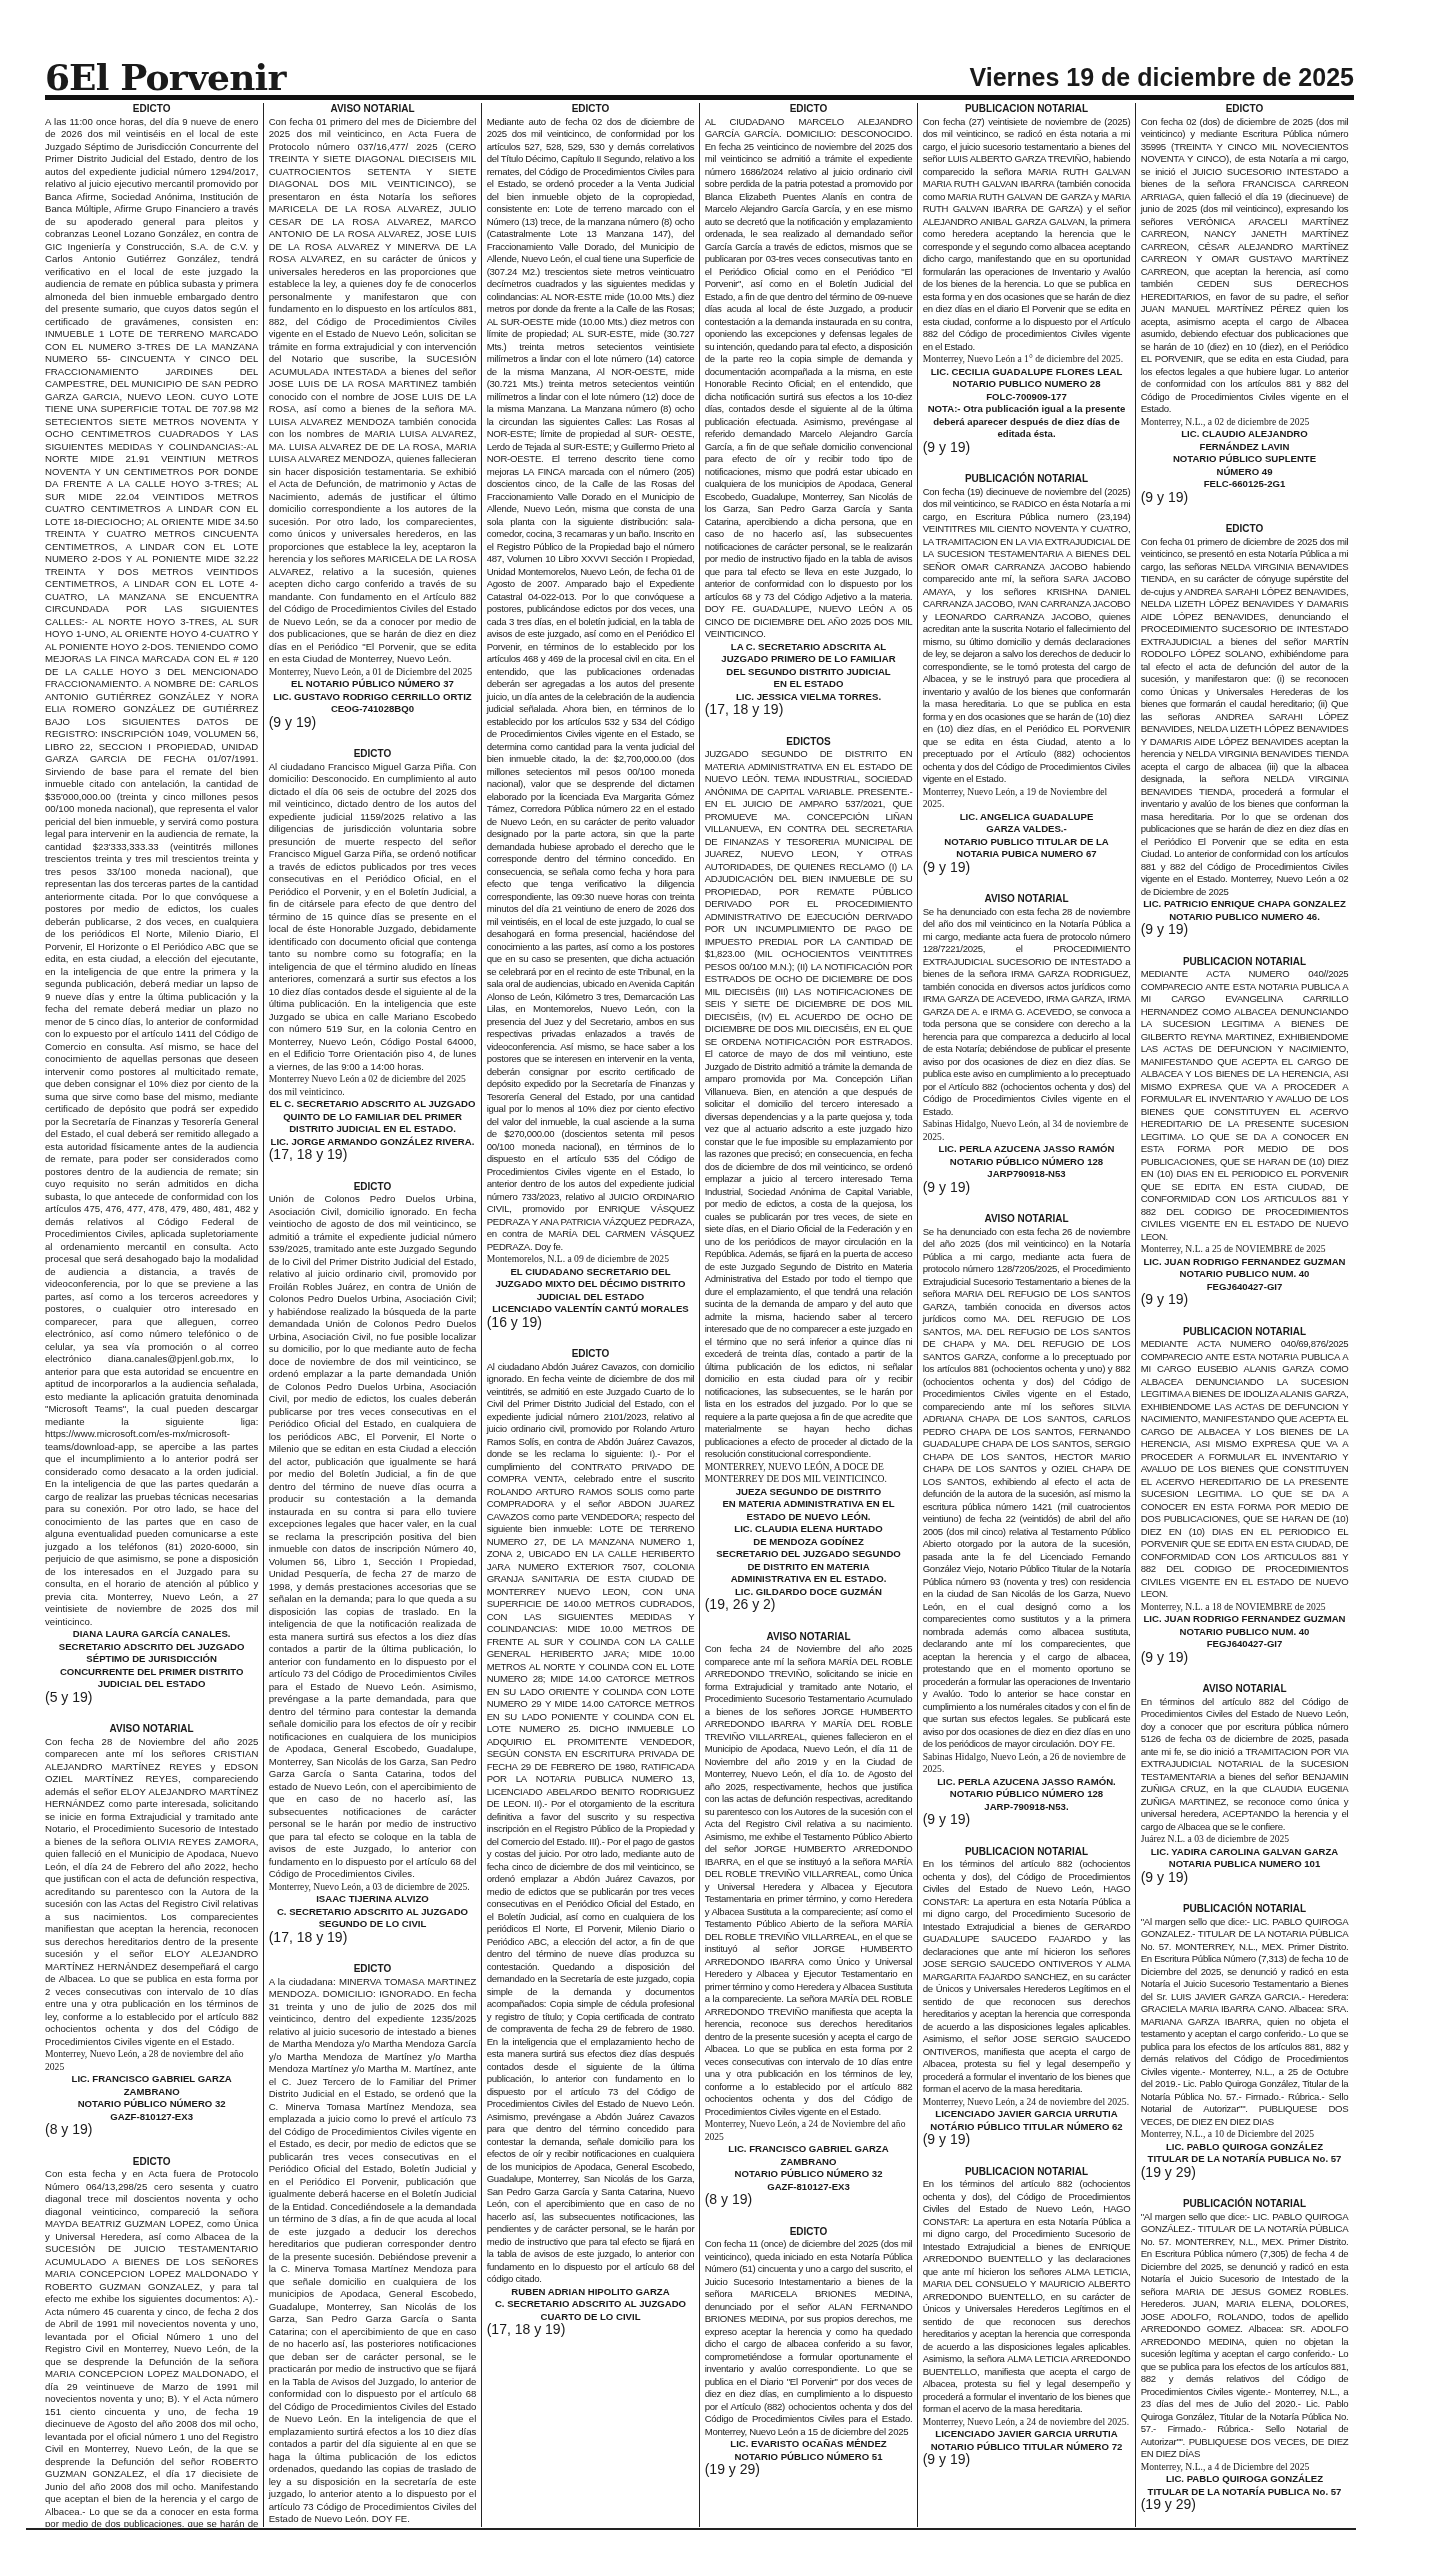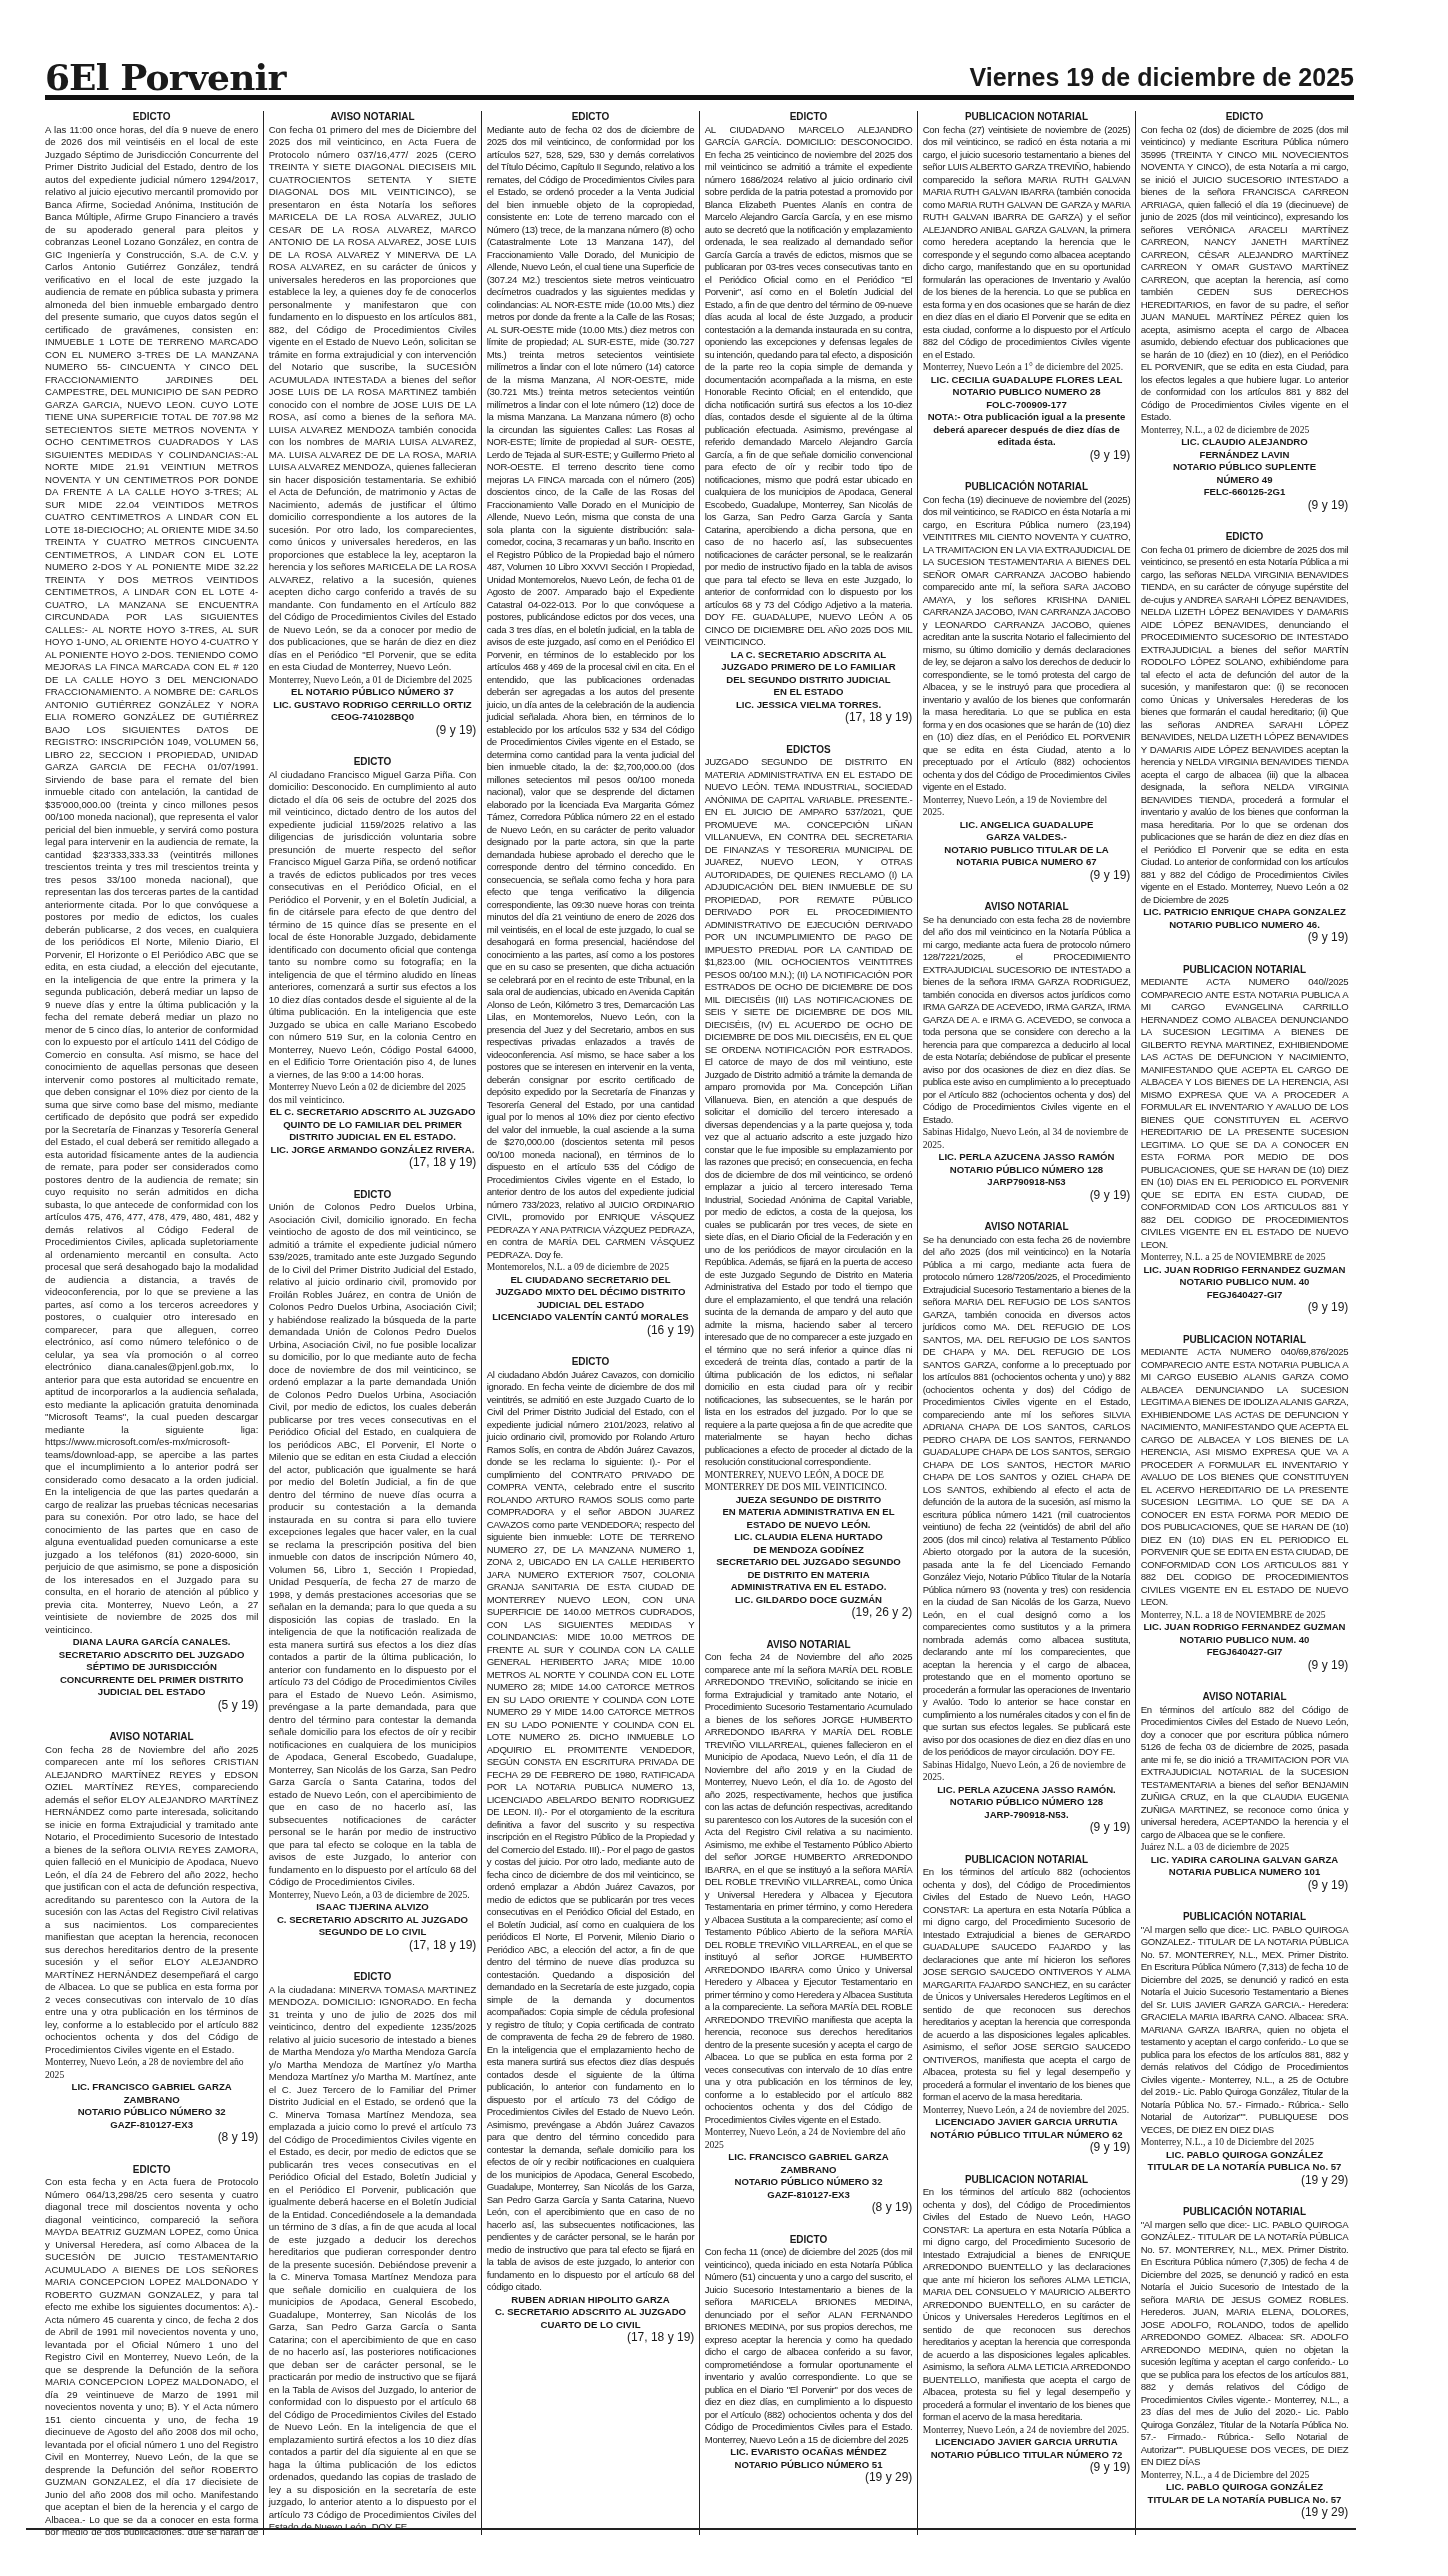--- a/index.html
+++ b/index.html
@@ -3,29 +3,29 @@
 <meta charset="utf-8">
 <style>
   html,body{margin:0;padding:0;background:#fff;}
   body{width:1449px;height:2576px;position:relative;overflow:hidden;color:#1a1a1a;font-family:"Liberation Sans","DejaVu Sans",sans-serif;}
   .masthead{position:absolute;left:45px;top:59px;width:1309px;height:37px;}
   .page-num{position:absolute;left:0;top:0;font-family:"DejaVu Serif","Liberation Serif",serif;font-weight:900;font-size:36px;line-height:37px;letter-spacing:-0.8px;}
   .paper-name{position:absolute;left:24px;top:0;font-family:"DejaVu Serif","Liberation Serif",serif;font-weight:900;font-size:36px;line-height:37px;letter-spacing:-0.8px;}
   .date{position:absolute;right:0;top:3.1px;font-family:"Liberation Sans",sans-serif;font-weight:bold;font-size:25px;line-height:31px;}
   .rule-top{position:absolute;left:45px;top:95px;width:1309px;height:4.7px;background:#111;}
   .rule-bottom{position:absolute;left:26px;top:2528px;width:1330px;height:2.3px;background:#222;}
-  .columns{position:absolute;left:45px;top:103px;width:1309px;height:2424px;display:flex;margin-top:8px;}
+  .columns{position:absolute;left:45px;top:103px;width:1309px;height:2424px;display:flex;}
   .col{width:218px;height:100%;box-sizing:border-box;padding:0 4.7px;overflow:hidden;border-left:1.6px solid #222;}
   .col:first-child{border-left:none;padding-left:0;}
   .notice{margin:0 0 20px 0;}
   .notice-title{text-align:center;font-weight:bold;font-size:10px;line-height:12.5px;margin:0;}
   .notice-body{font-size:9.6px;line-height:12.5px;text-align:justify;margin:0;font-family:"Liberation Sans",sans-serif;font-stretch:condensed;}
   .notice-place{font-size:9.6px;line-height:12.5px;margin:0;font-family:Liberation Serif, serif;}
   .sig{text-align:center;font-weight:bold;font-size:9.6px;line-height:12.5px;margin:0;}
-  .pubdates{text-align:right;font-size:12px;line-height:12.5px;margin:0;}
+  .pubdates{text-align:left;font-size:14px;line-height:12.5px;margin:0;}
   .col.condensed .notice-body{letter-spacing:-0.3px;}
 </style>
 </head>
 <body>
 
 <div class="masthead">
   <span class="page-num">6</span>
   <span class="paper-name">El Porvenir</span>
   <span class="date">Viernes 19 de diciembre de 2025</span>
 </div>

